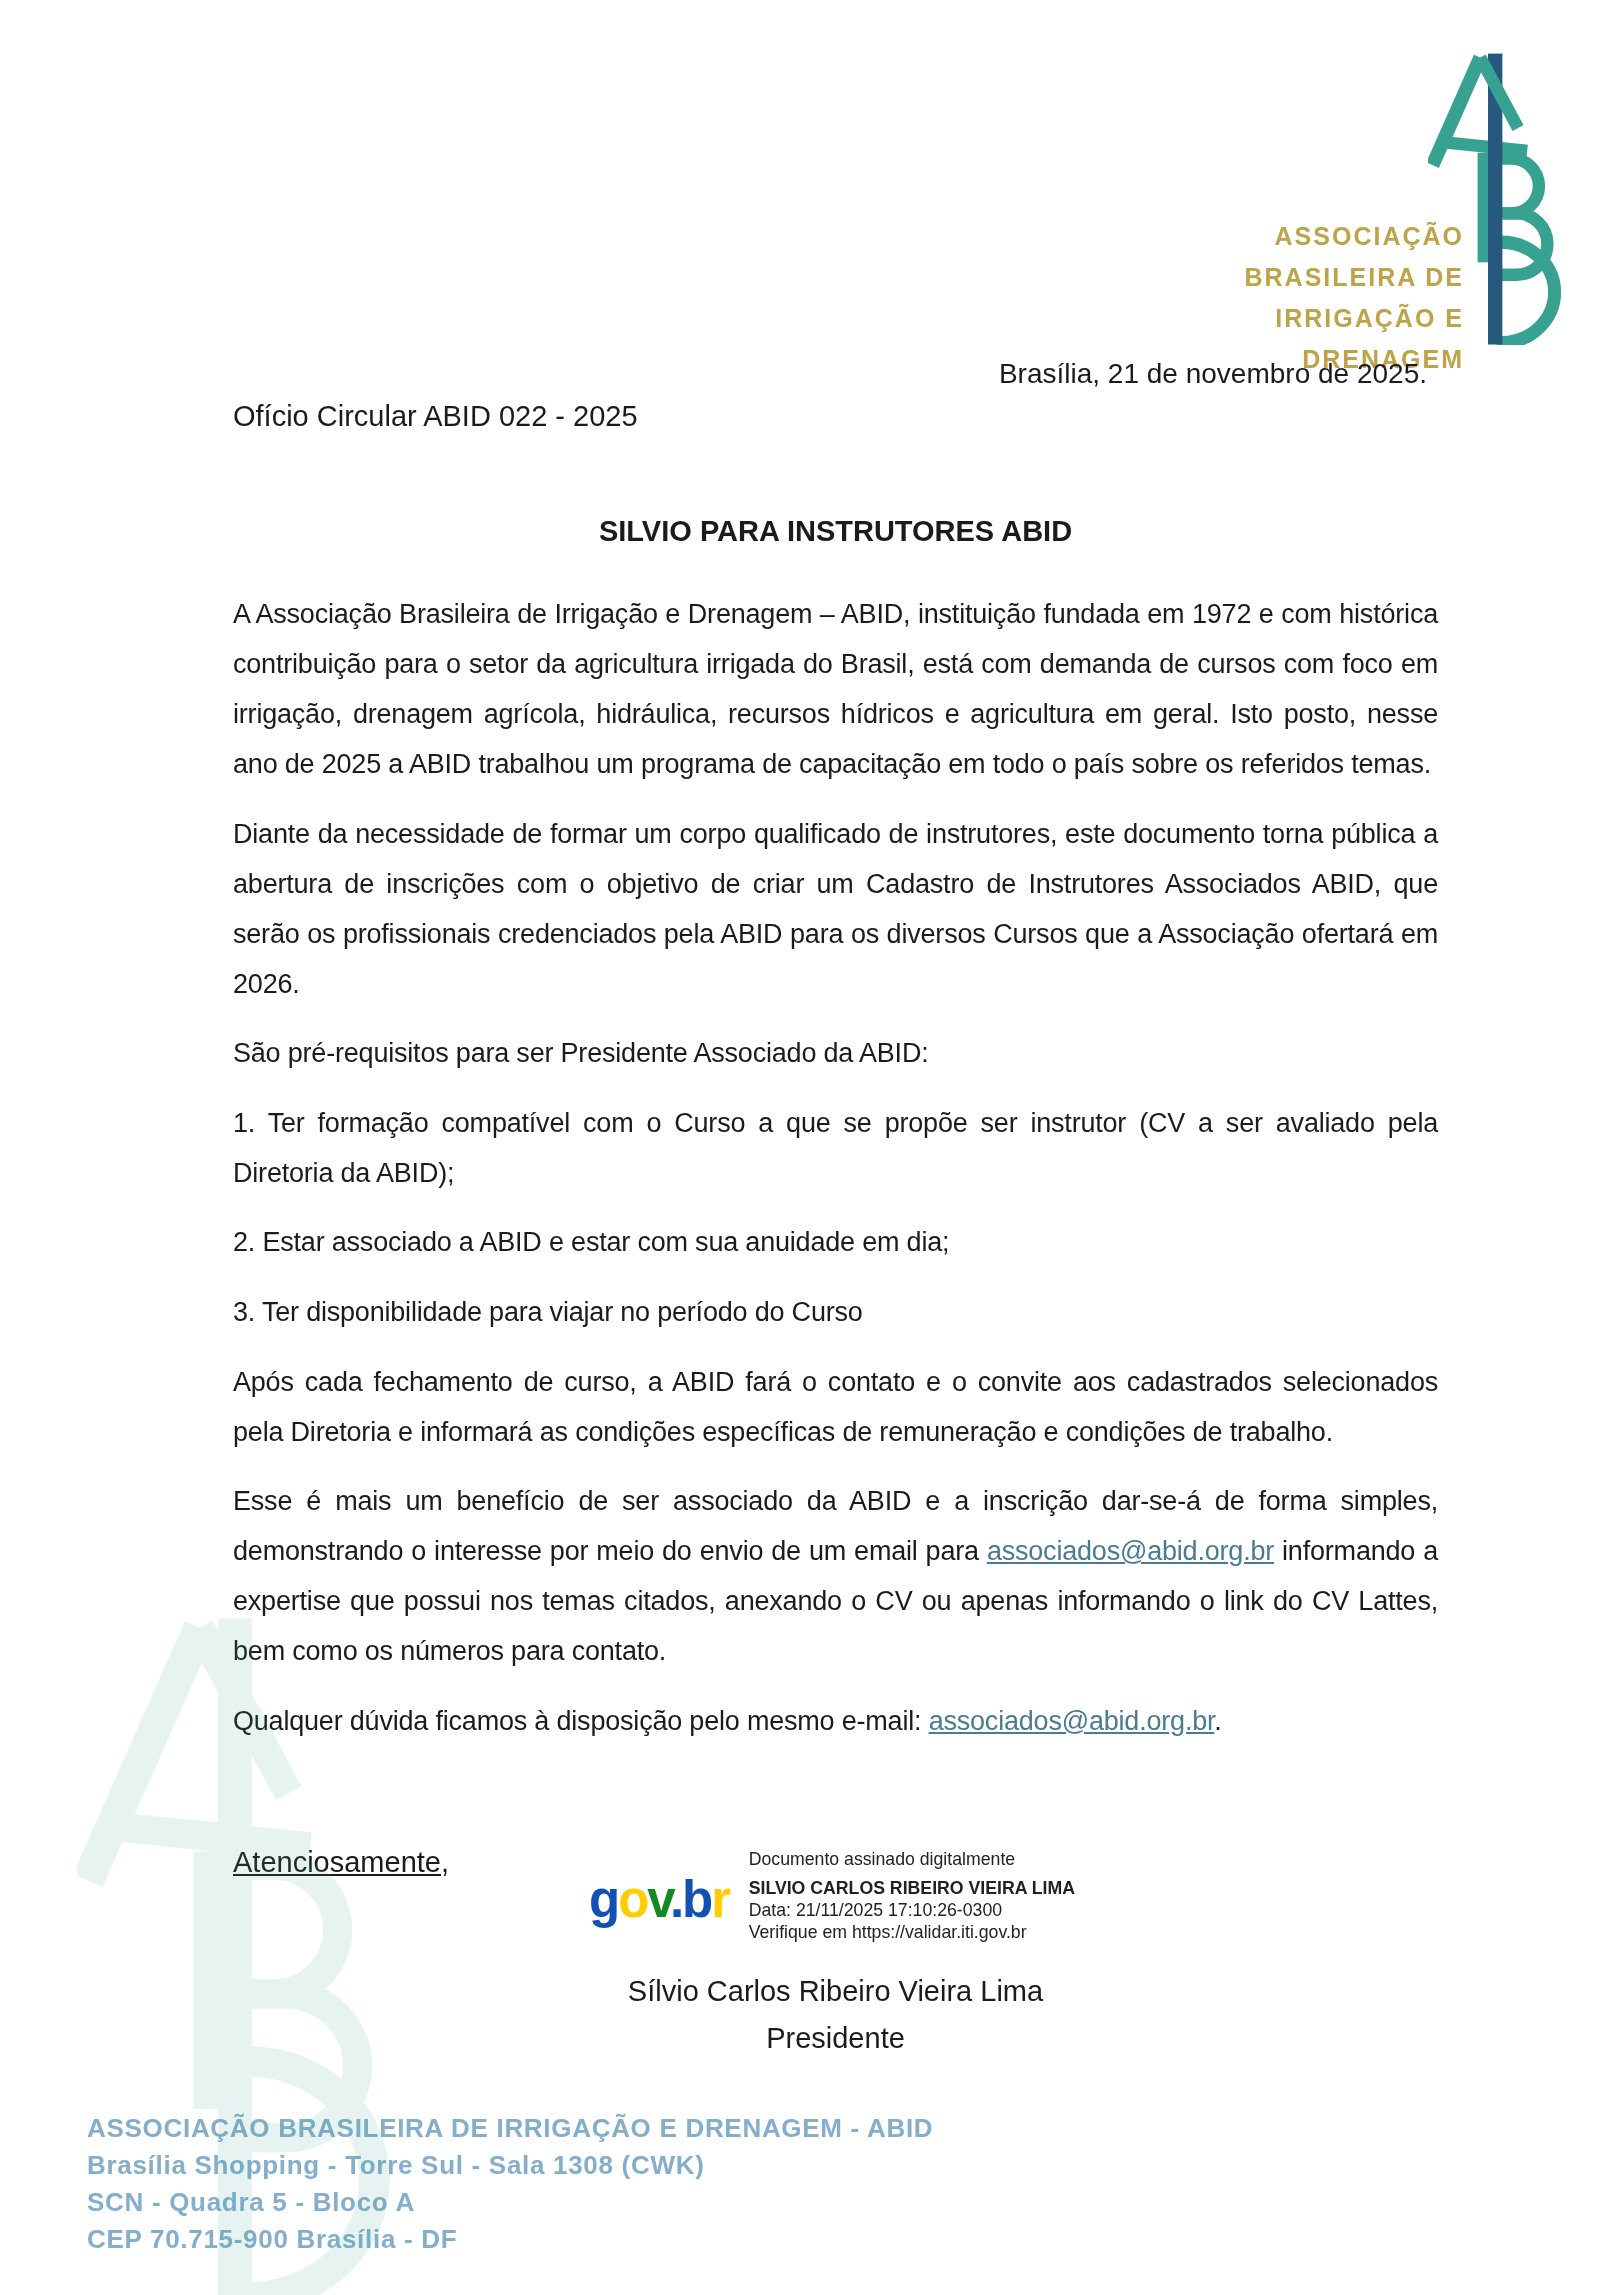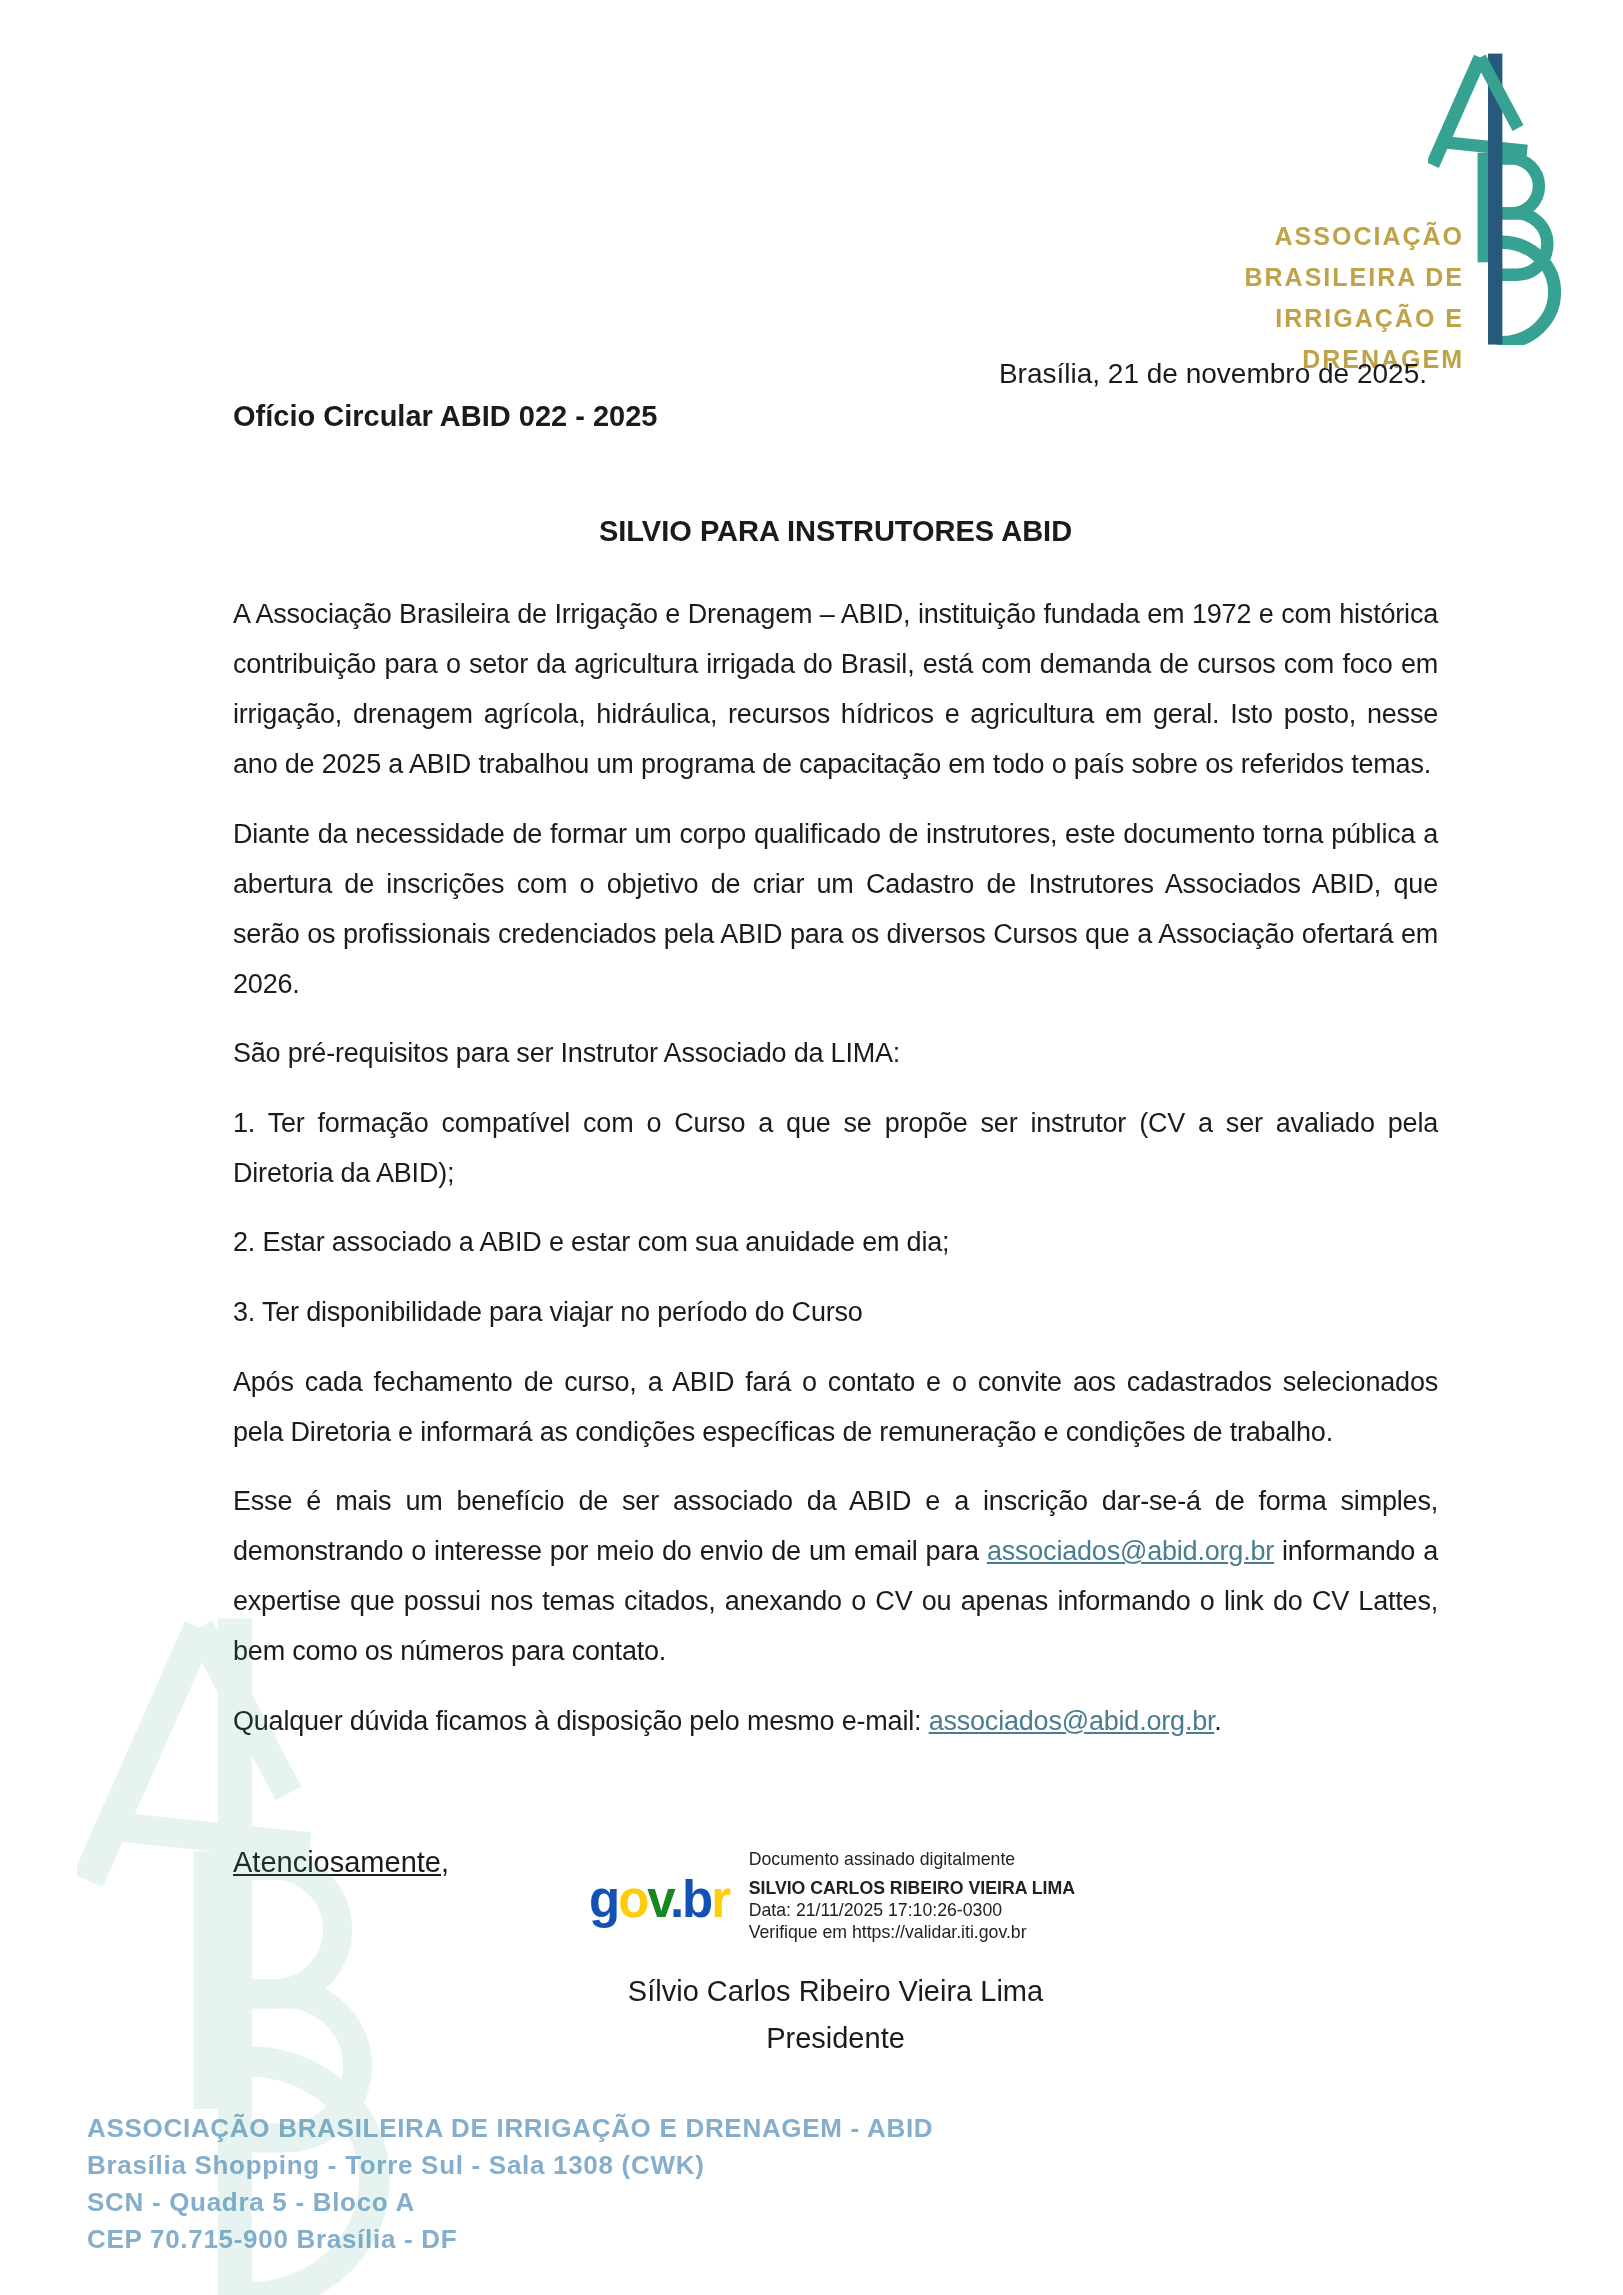--- a/index.html
+++ b/index.html
@@ -38,21 +38,21 @@
     top:358px;
     right:196px;
     font-size:28px;
     white-space:nowrap;
   }
   .ref-line{
     position:absolute;
     top:400px;
     left:233px;
     font-size:29px;
-    font-weight:bold;
+    font-weight:normal;
     white-space:nowrap;
   }
   
   .content{
     position:absolute;
     top:515px;
     left:233px;
     width:1205px;
   }
   .doc-title{
@@ -164,21 +164,21 @@
   </svg>
 
   <div class="date-line">Brasília, 21 de novembro de 2025.</div>
   <div class="ref-line">Ofício Circular ABID 022 - 2025</div>
 
   <div class="content">
     <div class="doc-title">SILVIO PARA INSTRUTORES ABID</div>
 
     <p>A Associação Brasileira de Irrigação e Drenagem – ABID, instituição fundada em 1972 e com histórica contribuição para o setor da agricultura irrigada do Brasil, está com demanda de cursos com foco em irrigação, drenagem agrícola, hidráulica, recursos hídricos e agricultura em geral. Isto posto, nesse ano de 2025 a ABID trabalhou um programa de capacitação em todo o país sobre os referidos temas.</p>
     <p>Diante da necessidade de formar um corpo qualificado de instrutores, este documento torna pública a abertura de inscrições com o objetivo de criar um Cadastro de Instrutores Associados ABID, que serão os profissionais credenciados pela ABID para os diversos Cursos que a Associação ofertará em 2026.</p>
-    <p class="no-justify">São pré-requisitos para ser Instrutor Associado da LIMA:</p>
+    <p class="no-justify">São pré-requisitos para ser Presidente Associado da ABID:</p>
     <p>1. Ter formação compatível com o Curso a que se propõe ser instrutor (CV a ser avaliado pela Diretoria da ABID);</p>
     <p class="no-justify">2. Estar associado a ABID e estar com sua anuidade em dia;</p>
     <p class="no-justify">3. Ter disponibilidade para viajar no período do Curso</p>
     <p>Após cada fechamento de curso, a ABID fará o contato e o convite aos cadastrados selecionados pela Diretoria e informará as condições específicas de remuneração e condições de trabalho.</p>
     <p><span>Esse é mais um benefício de ser associado da ABID e a inscrição dar-se-á de forma simples, demonstrando o interesse por meio do envio de um email para </span><a class="email-link" href="#">associados@abid.org.br</a><span> informando a expertise que possui nos temas citados, anexando o CV ou apenas informando o link do CV Lattes, bem como os números para contato.</span></p>
     <p class="no-justify"><span>Qualquer dúvida ficamos à disposição pelo mesmo e-mail: </span><a class="email-link" href="#">associados@abid.org.br</a><span>.</span></p>
   </div>
 
   <div class="closing">Atenciosamente,</div>
 

